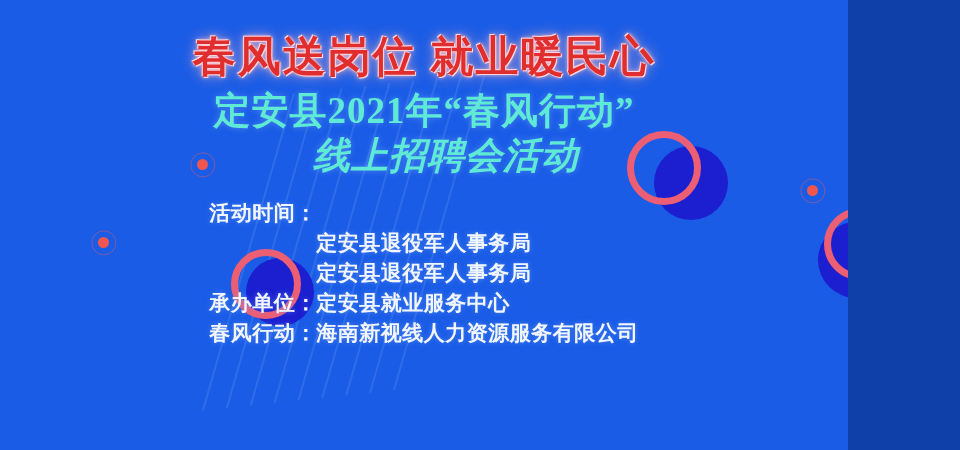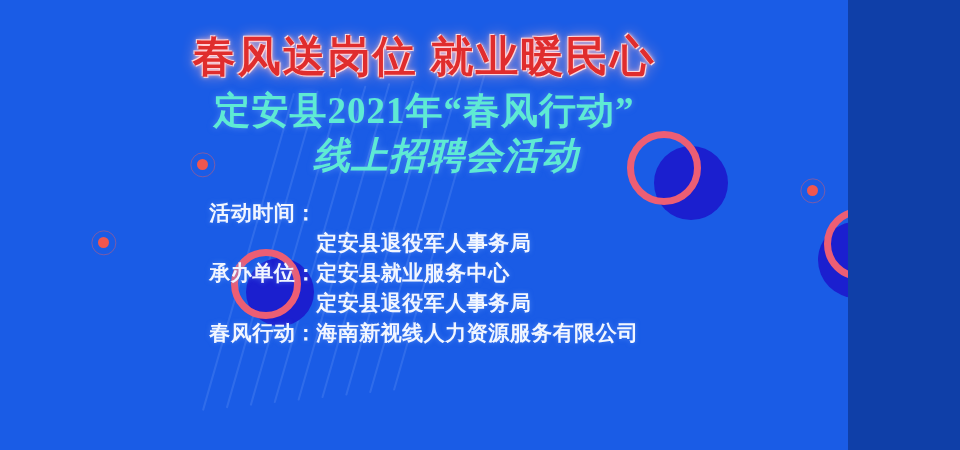--- a/index.html
+++ b/index.html
@@ -184,30 +184,30 @@
       <div class="row">
         <span class="label">活动时间：</span>
       </div>
 
 
       <div class="row cont">
         <span class="label">主办单位：</span>
         <span class="value">定安县退役军人事务局</span>
       </div>
 
+      <div class="row cont">
+        <span class="label">主办单位：</span>
+        <span class="value">定安县退役军人事务局</span>
+      </div>
+
       <div class="row">
         <span class="label">承办单位：</span>
         <span class="value">定安县就业服务中心</span>
       </div>
 
-      <div class="row cont">
-        <span class="label">主办单位：</span>
-        <span class="value">定安县退役军人事务局</span>
-      </div>
-
       <div class="row">
         <span class="label">春风行动：</span>
         <span class="value">海南新视线人力资源服务有限公司</span>
       </div>
 
     </div>
   </div>
 </div>
 
 </body></html>

